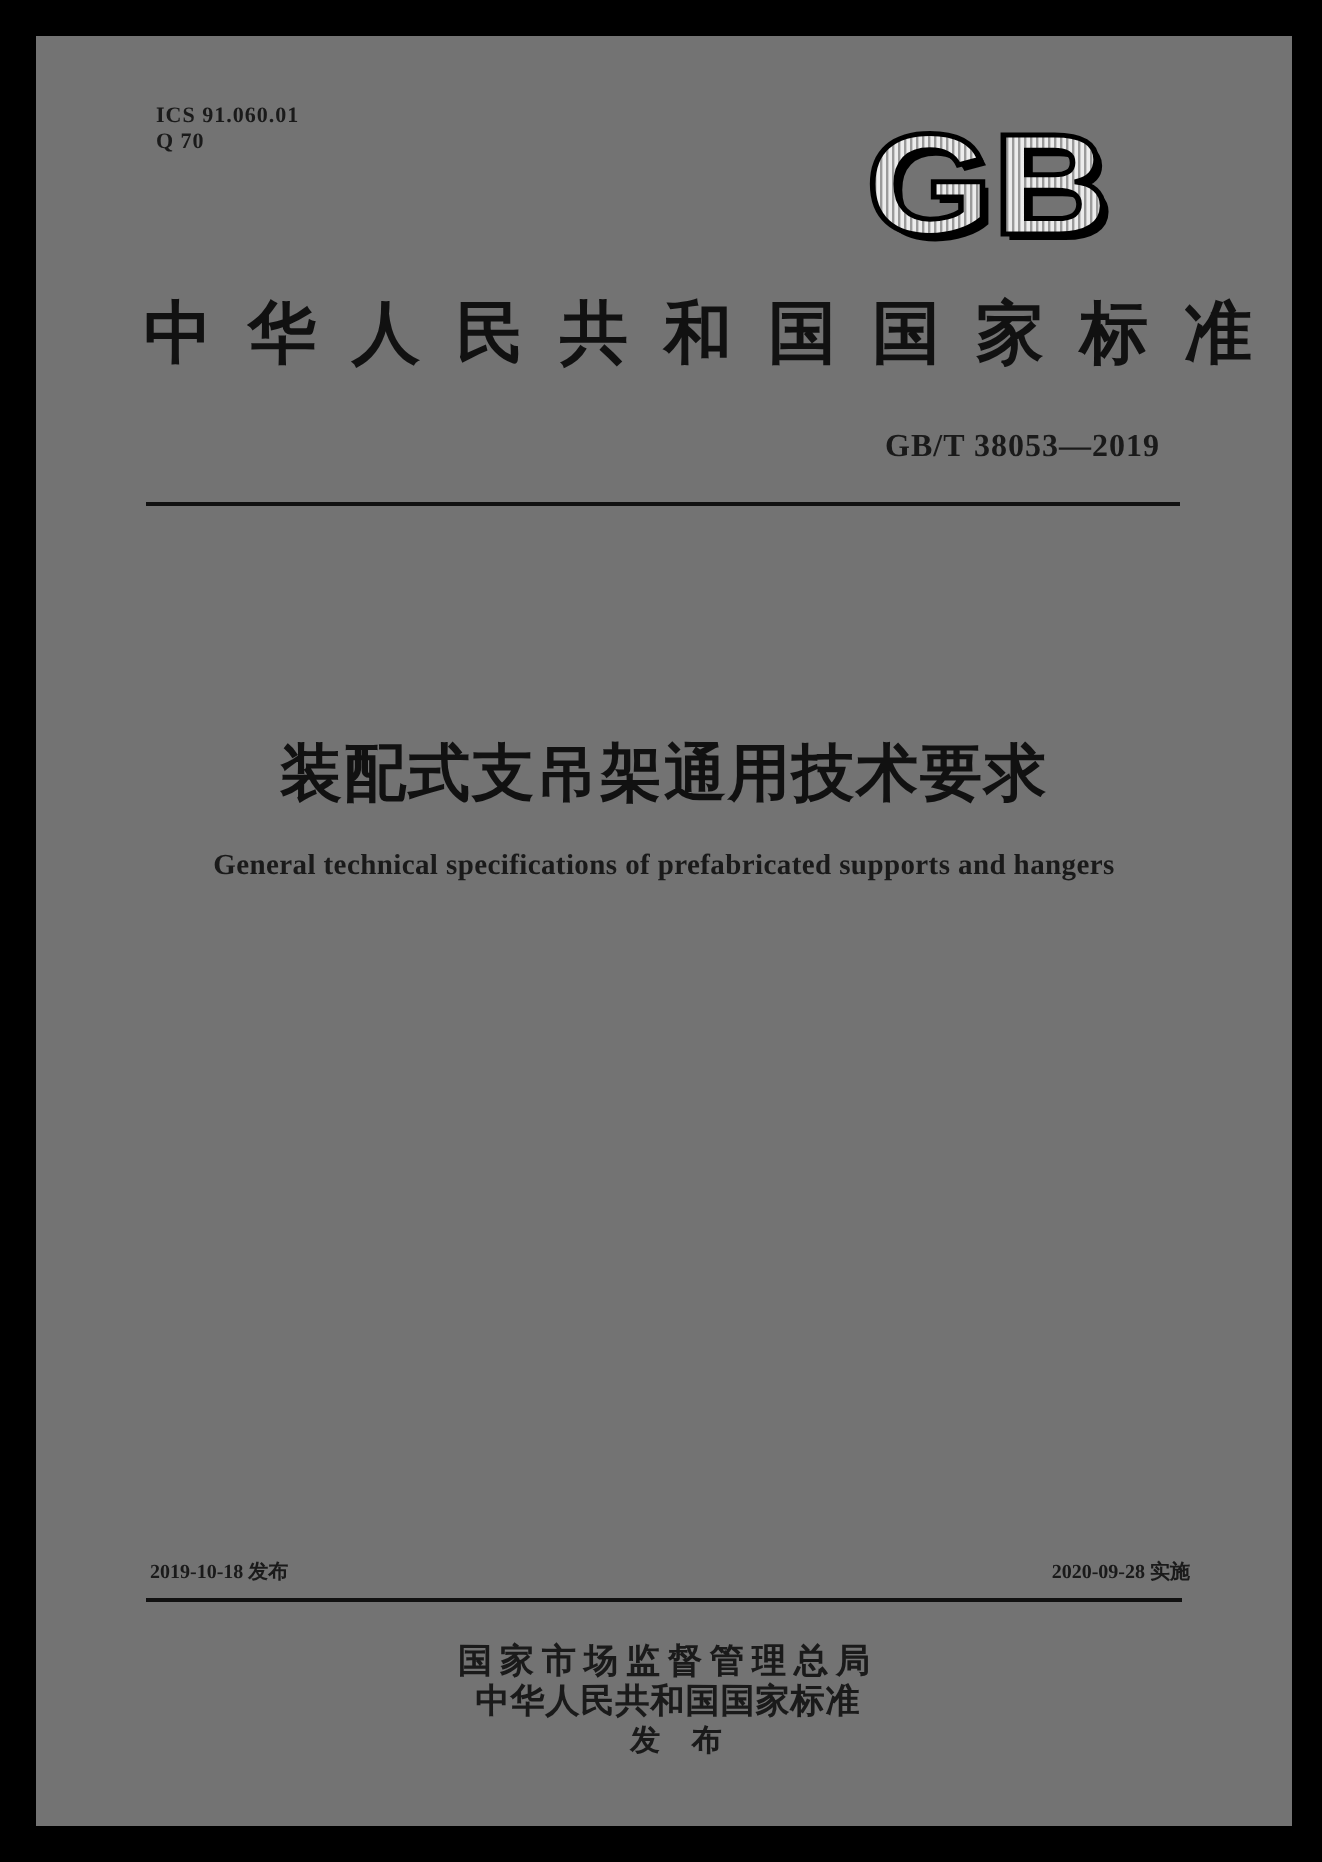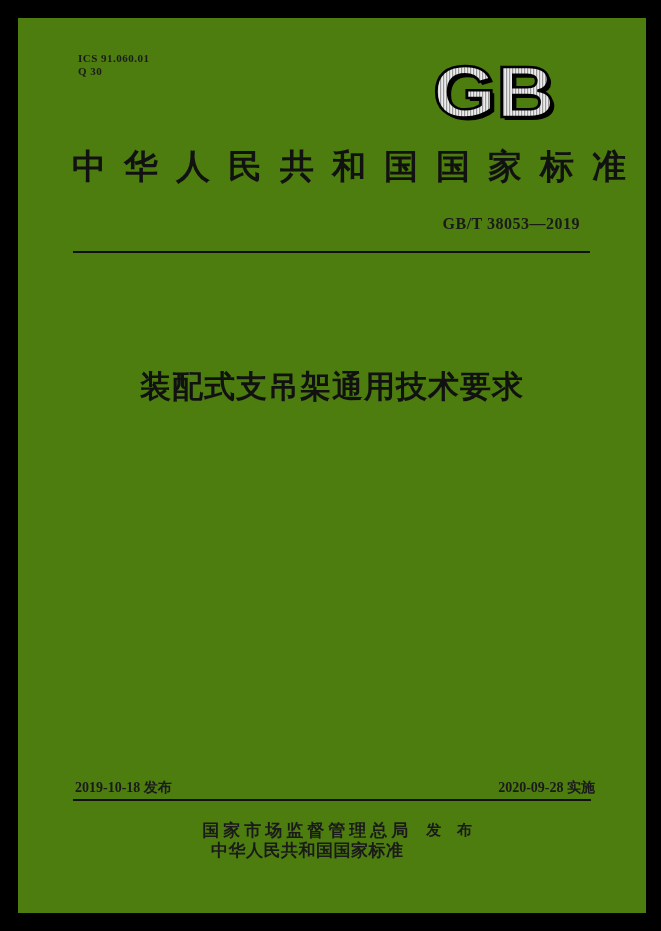--- a/index.html
+++ b/index.html
@@ -11,21 +11,21 @@
   }
   .frame {
     position: relative;
     width: 661px; height: 931px;
     background: #000000;
   }
   .page {
     position: absolute;
     left: 18px; top: 18px;
     width: 628px; height: 895px;
-    background: #4d7c0f;
+    background: #737373;
     color: #1a1a1a;
   }
   .ics-block {
     position: absolute;
     left: 60px; top: 34px;
     font-family: "Liberation Serif", serif;
     font-weight: bold;
     font-size: 11px;
     line-height: 13px;
     letter-spacing: 0.5px;
@@ -78,35 +78,37 @@
     font-weight: bold;
     font-size: 14.5px;
     letter-spacing: 0.2px;
   }
   .date-row {
     position: absolute;
     left: 57px; right: 51px; top: 761px;
     display: flex;
     justify-content: space-between;
     font-weight: bold;
-    font-size: 14px;
+    font-size: 10px;
     font-family: "Liberation Serif", serif;
     align-items: center;
   }
   .rule-bottom {
     position: absolute;
     left: 55px; top: 781px;
     width: 518px; height: 2px;
     background: #111;
   }
   .publisher-row {
     position: absolute;
-    left: 16px; right: 0; top: 803px;
+    left: 4px; right: 0; top: 803px;
     display: flex;
     justify-content: center;
+    align-items: center;
+    flex-direction: column;
   }
   .publisher-lines {
     text-align: center;
     font-weight: bold;
     font-size: 17px;
     line-height: 20px;
     font-family: "Liberation Serif", serif;
   }
   .publisher-line1 { letter-spacing: 4px; }
   .publisher-line2 { letter-spacing: 0.5px; }
@@ -120,21 +122,21 @@
   }
 </style>
 </head>
 <body>
 
 <div class="frame">
   <div class="page">
 
     <div class="ics-block">
       <div>ICS 91.060.01</div>
-      <div>Q 30</div>
+      <div>Q 70</div>
     </div>
 
     <svg class="gb-logo" viewBox="0 0 132 70" aria-hidden="true">
       <defs>
         <pattern id="hatch" width="3" height="3" patternUnits="userSpaceOnUse">
           <rect width="3" height="3" fill="#ececec"></rect>
           <rect width="1.2" height="3" fill="#9a9a9a"></rect>
         </pattern>
       </defs>
       <text x="69" y="62" text-anchor="middle" font-family="Liberation Sans, sans-serif" font-weight="bold" font-size="72" textLength="122" lengthAdjust="spacingAndGlyphs" fill="#000000">GB</text>
@@ -142,20 +144,21 @@
     </svg>
 
     <div class="heading-cn">中华人民共和国国家标准</div>
 
     <div class="std-number">GB/T 38053—2019</div>
 
     <div class="rule-top"></div>
 
     <div class="title-cn">装配式支吊架通用技术要求</div>
 
+    <div class="title-en">General technical specifications of prefabricated supports and hangers</div>
 
     <div class="date-row">
       <span>2019-10-18 发布</span>
       <span>2020-09-28 实施</span>
     </div>
 
     <div class="rule-bottom"></div>
 
     <div class="publisher-row">
       <div class="publisher-lines">

